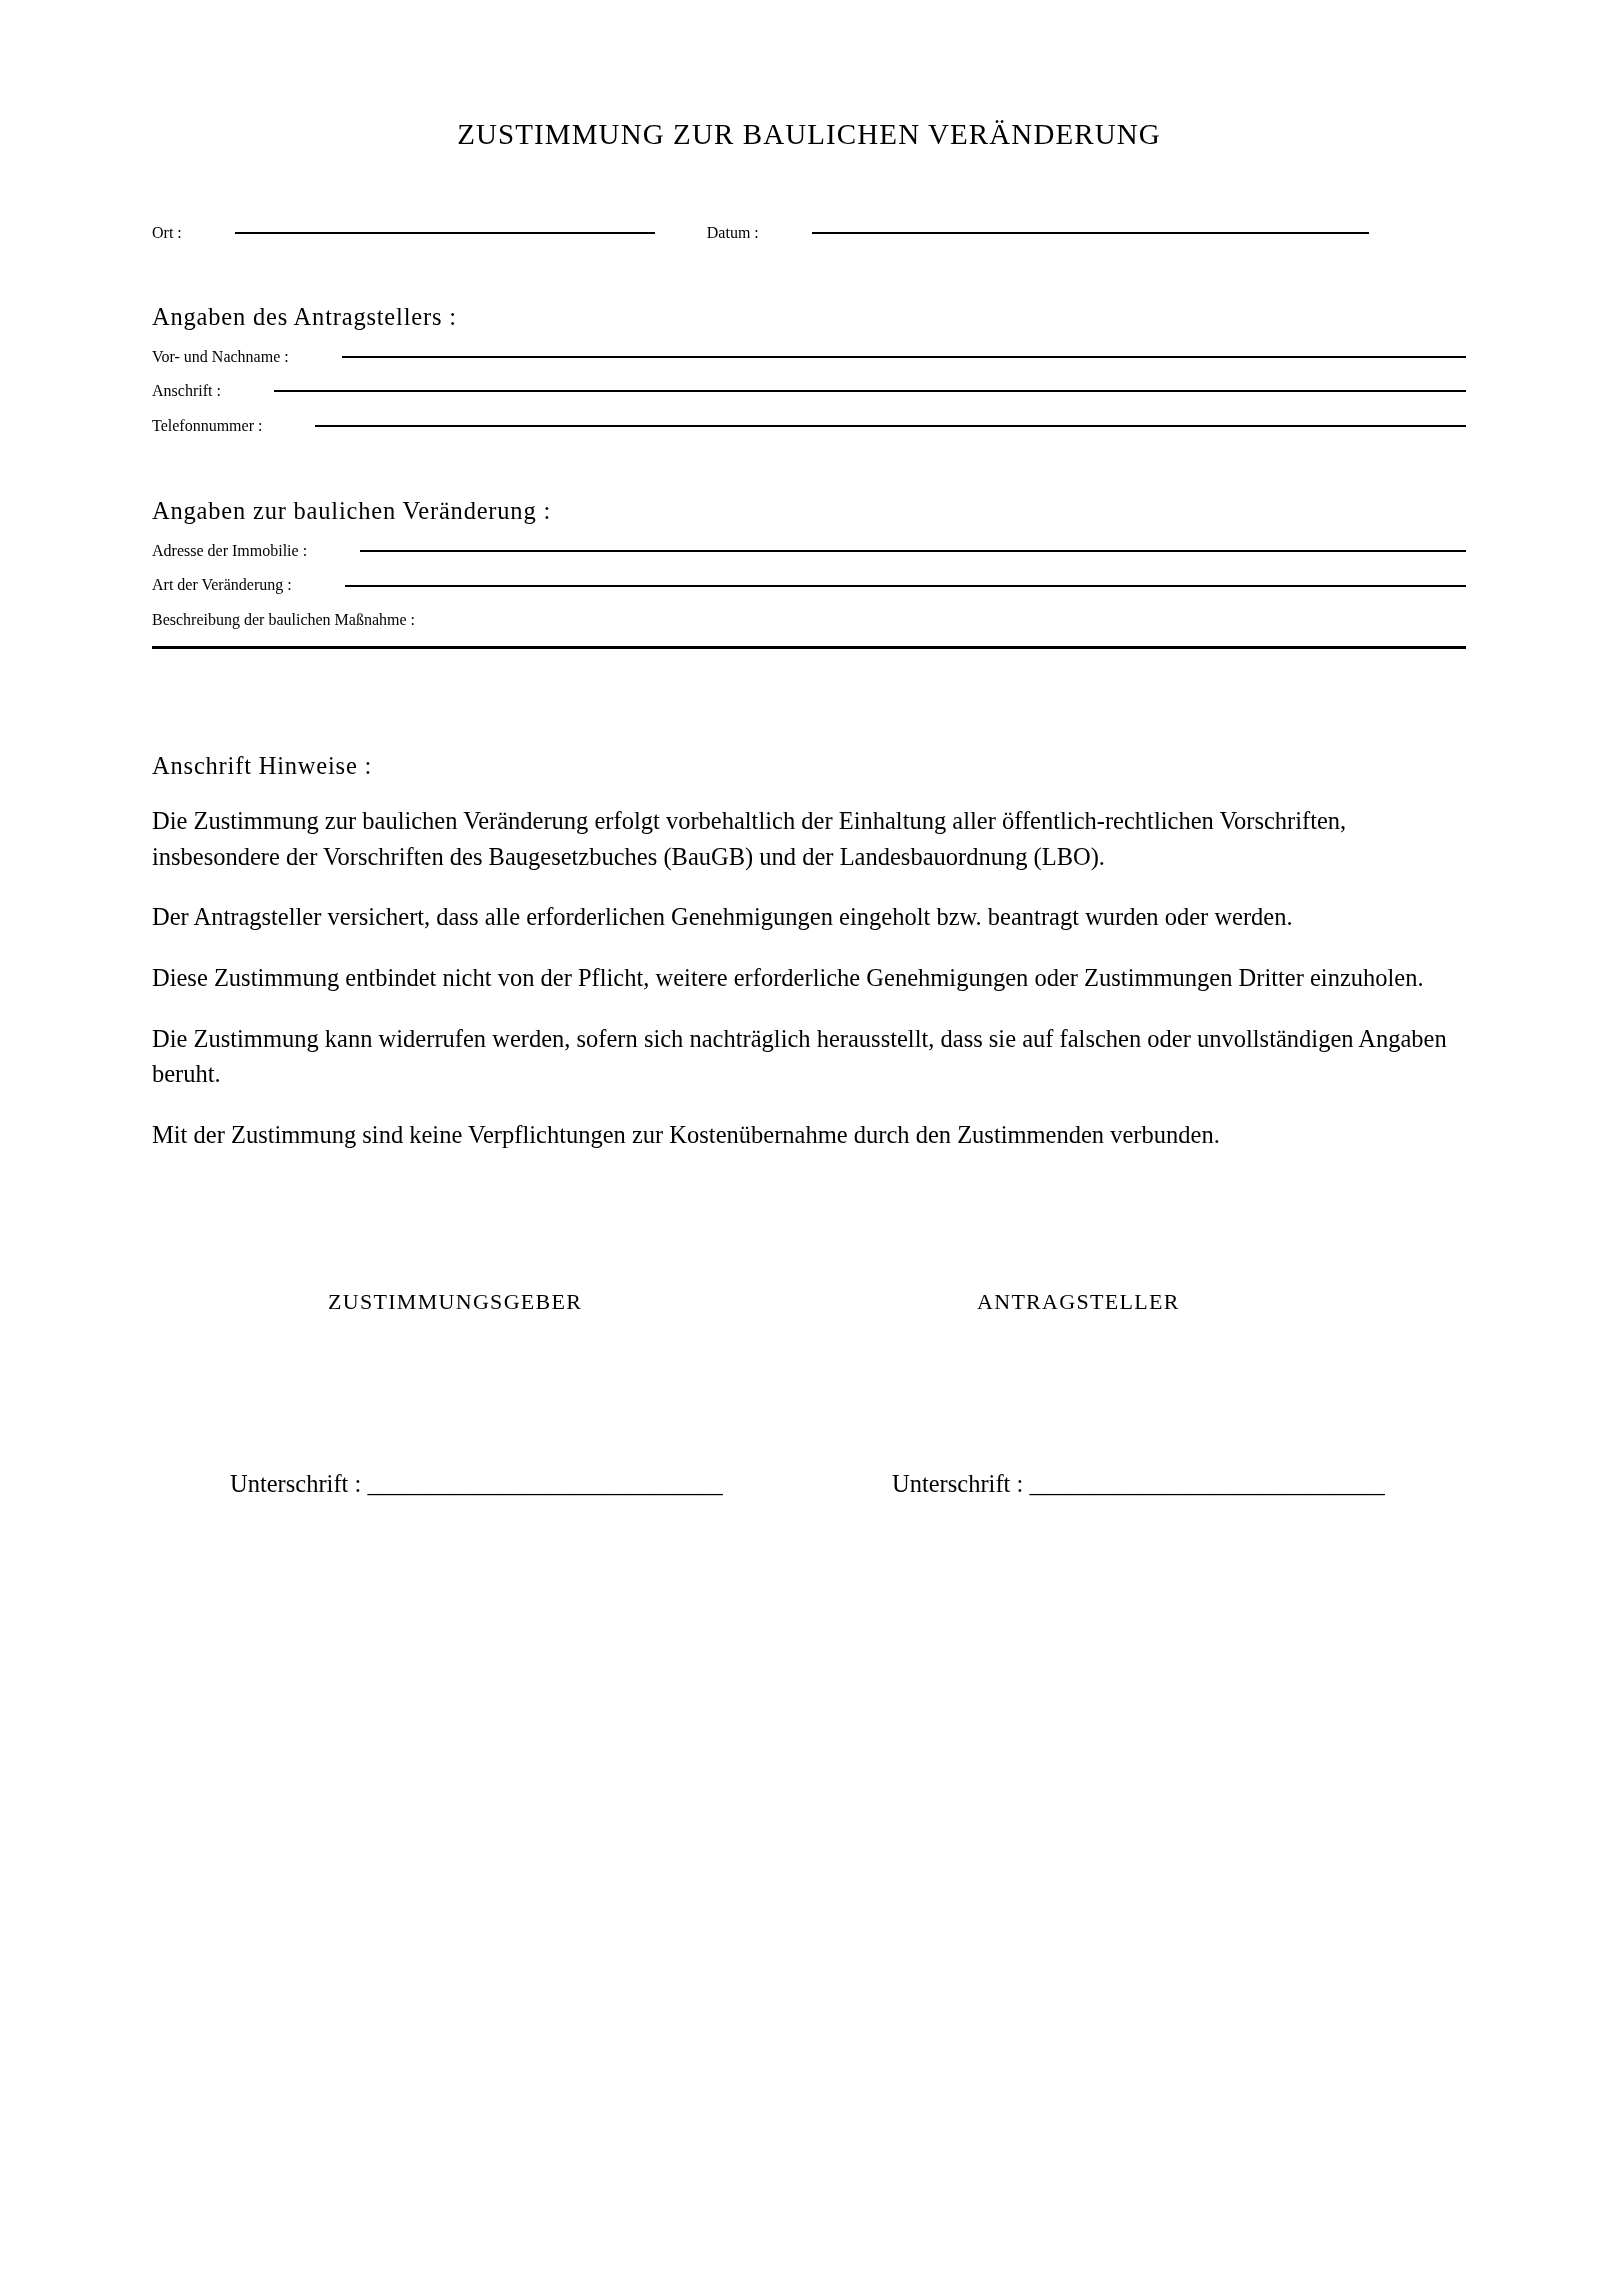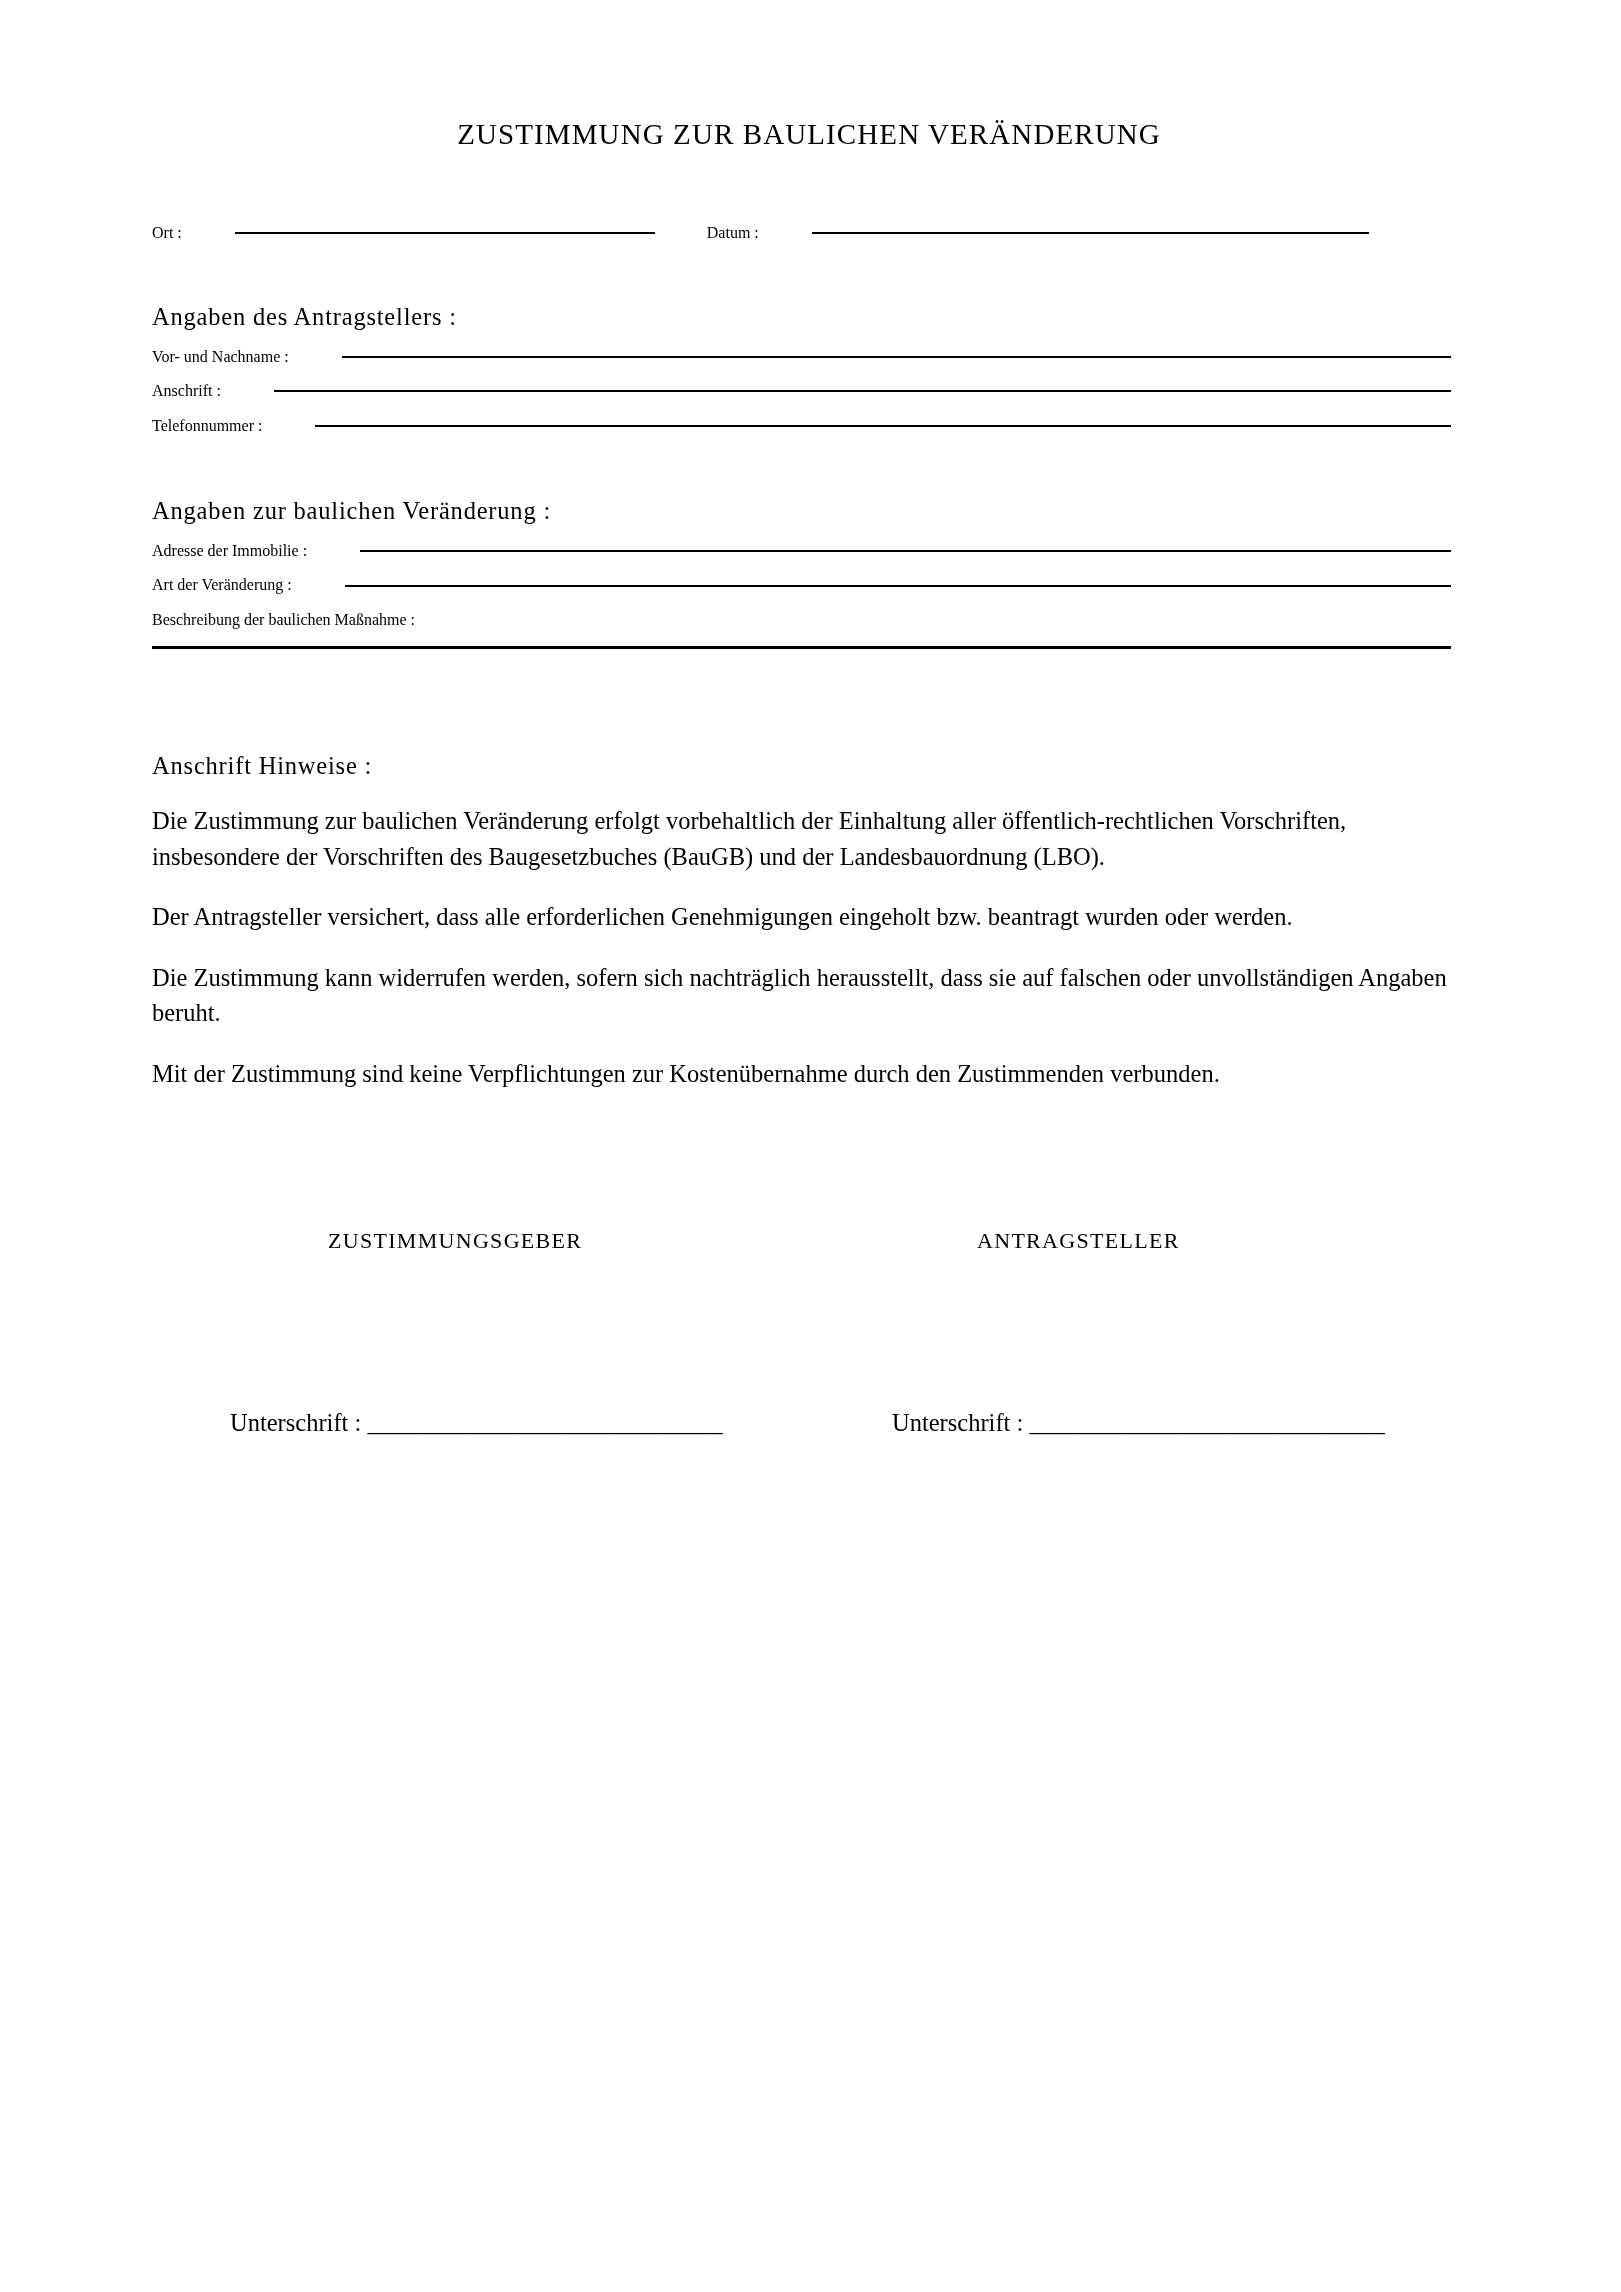--- a/index.html
+++ b/index.html
@@ -10,20 +10,21 @@
   body {
     font-family: "Liberation Serif", "DejaVu Serif", serif;
     color: #000000;
   }
   .page {
     position: relative;
     width: 1451px;
     height: 2293px;
     background: #ffffff;
     overflow: hidden;
+    padding-left: 42px;
   }
   .content {
     position: absolute;
     left: 152px;
     top: 0;
     width: 1314px;
   }
 
   
   .doc-title {
@@ -197,20 +198,21 @@
         <span class="label">Beschreibung der baulichen Maßnahme :</span>
       </div>
       <div class="fullrule"></div>
     </div>
 
     <div>
       <div class="legal-head">Anschrift Hinweise :</div>
 
       <div class="legal-p first">Die Zustimmung zur baulichen Veränderung erfolgt vorbehaltlich der Einhaltung aller öffentlich-rechtlichen Vorschriften, insbesondere der Vorschriften des Baugesetzbuches (BauGB) und der Landesbauordnung (LBO).</div>
       <div class="legal-p">Der Antragsteller versichert, dass alle erforderlichen Genehmigungen eingeholt bzw. beantragt wurden oder werden.</div>
+      <div class="legal-p">Diese Zustimmung entbindet nicht von der Pflicht, weitere erforderliche Genehmigungen oder Zustimmungen Dritter einzuholen.</div>
       <div class="legal-p">Die Zustimmung kann widerrufen werden, sofern sich nachträglich herausstellt, dass sie auf falschen oder unvollständigen Angaben beruht.</div>
       <div class="legal-p">Mit der Zustimmung sind keine Verpflichtungen zur Kostenübernahme durch den Zustimmenden verbunden.</div>
     </div>
 
     <div class="sig-heads">
       <span class="sig-head left">ZUSTIMMUNGSGEBER</span>
       <span class="sig-head right">ANTRAGSTELLER</span>
     </div>
 
     <div class="sig-lines">

